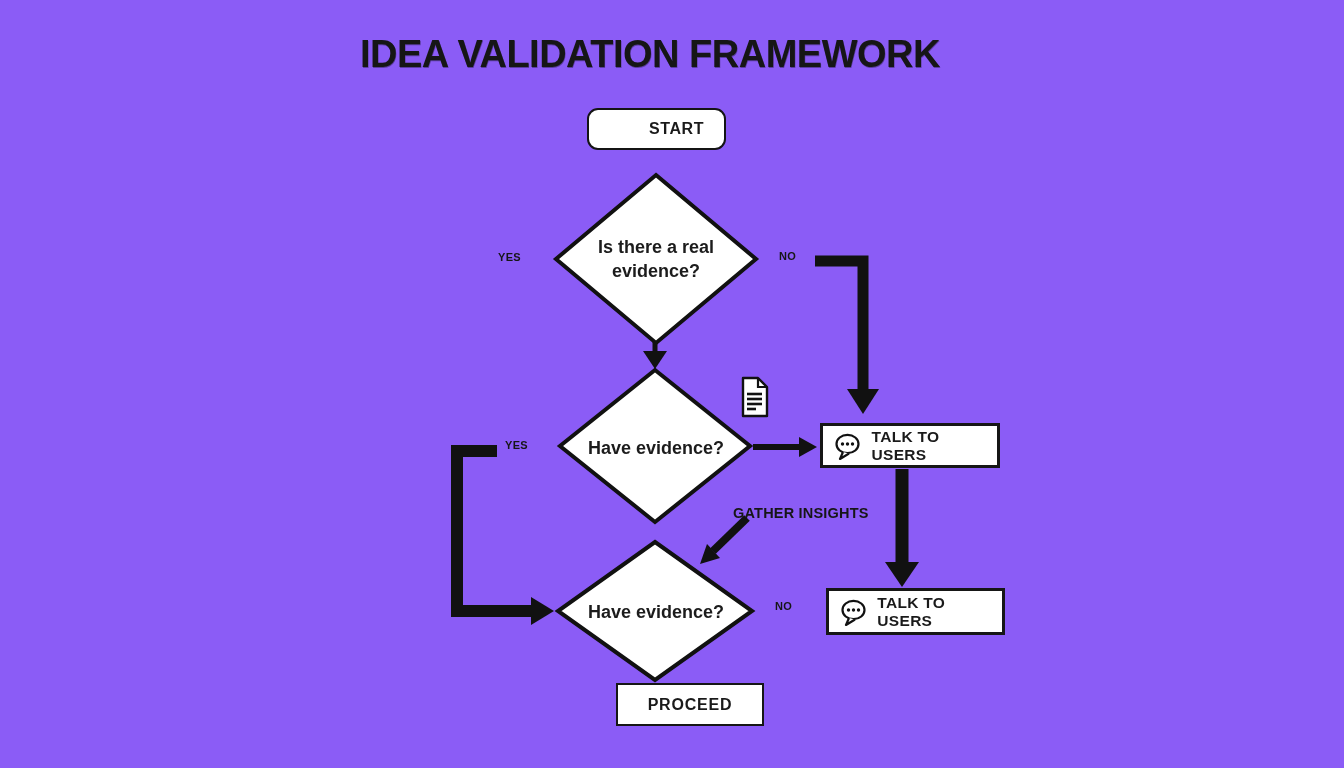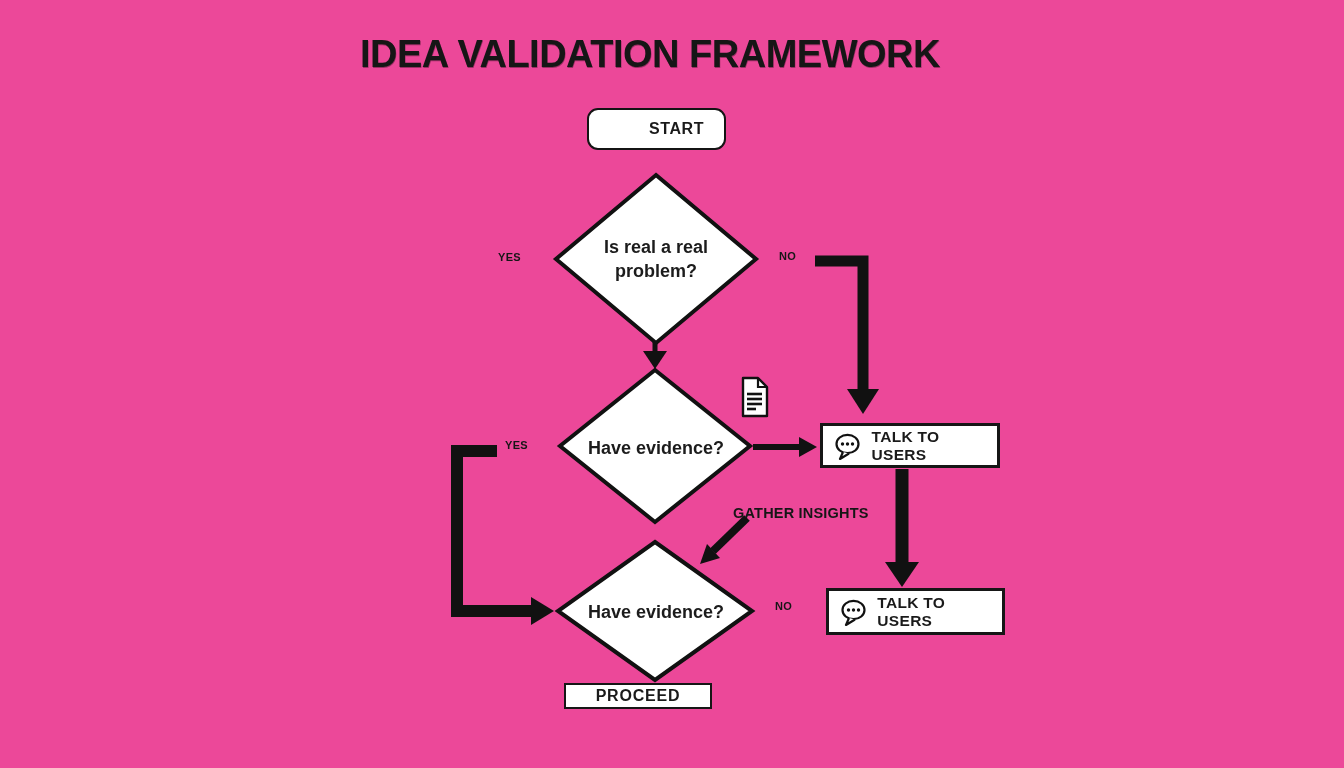--- a/index.html
+++ b/index.html
@@ -3,21 +3,21 @@
 <meta charset="utf-8">
 <style>
   * { margin: 0; padding: 0; box-sizing: border-box; }
   html, body { background: #ffffff; }
   body { font-family: "Liberation Sans", sans-serif; }
 
   .canvas {
     position: relative;
     width: 1344px;
     height: 768px;
-    background: #ec4899;
+    background: #8b5cf6;
     overflow: hidden;
     color: #1a1a1a;
   }
 
   .title {
     position: absolute;
     left: 320px; top: 33px; width: 660px;
     text-align: center;
     font-size: 38px;
     font-weight: 700;
@@ -50,21 +50,21 @@
     font-size: 15.5px;
     letter-spacing: 0.3px;
     justify-content: flex-start;
     gap: 9px;
     padding-left: 10px;
   }
   .talk-node-1 { left: 820px; top: 423px; width: 180px; height: 45px; }
   .talk-node-2 { left: 826px; top: 588px; width: 179px; height: 47px; }
 
   .proceed-node {
-    left: 564px; top: 683px; width: 148px; height: 26px;
+    left: 616px; top: 683px; width: 148px; height: 43px;
     border: 2.5px solid #161616;
     font-size: 16px;
     letter-spacing: 0.8px;
   }
 
   .svg-abs { position: absolute; }
 
   .connector-layer {
     position: absolute;
     left: 0; top: 0; width: 1344px; height: 768px;
@@ -150,21 +150,21 @@
     </g>
   </svg>
 
   <div class="node start-node">
     <span>START</span>
   </div>
 
   <svg class="svg-abs" style="left:551px; top:170px;" width="210" height="178">
     <polygon class="shape" points="105,5 205,89 105,173 5,89" stroke-width="4"></polygon>
   </svg>
-  <div class="diamond-label d1-label">Is real a real problem?</div>
+  <div class="diamond-label d1-label">Is there a real evidence?</div>
 
   <svg class="svg-abs" style="left:555px; top:365px;" width="200" height="162">
     <polygon class="shape" points="100,5 195,81 100,157 5,81" stroke-width="4"></polygon>
   </svg>
   <div class="diamond-label d2-label">Have evidence?</div>
 
   <svg class="svg-abs" style="left:553px; top:537px;" width="204" height="148">
     <polygon class="shape" points="102,5 199,74 102,143 5,74" stroke-width="4"></polygon>
   </svg>
   <div class="diamond-label d3-label">Have evidence?</div>

